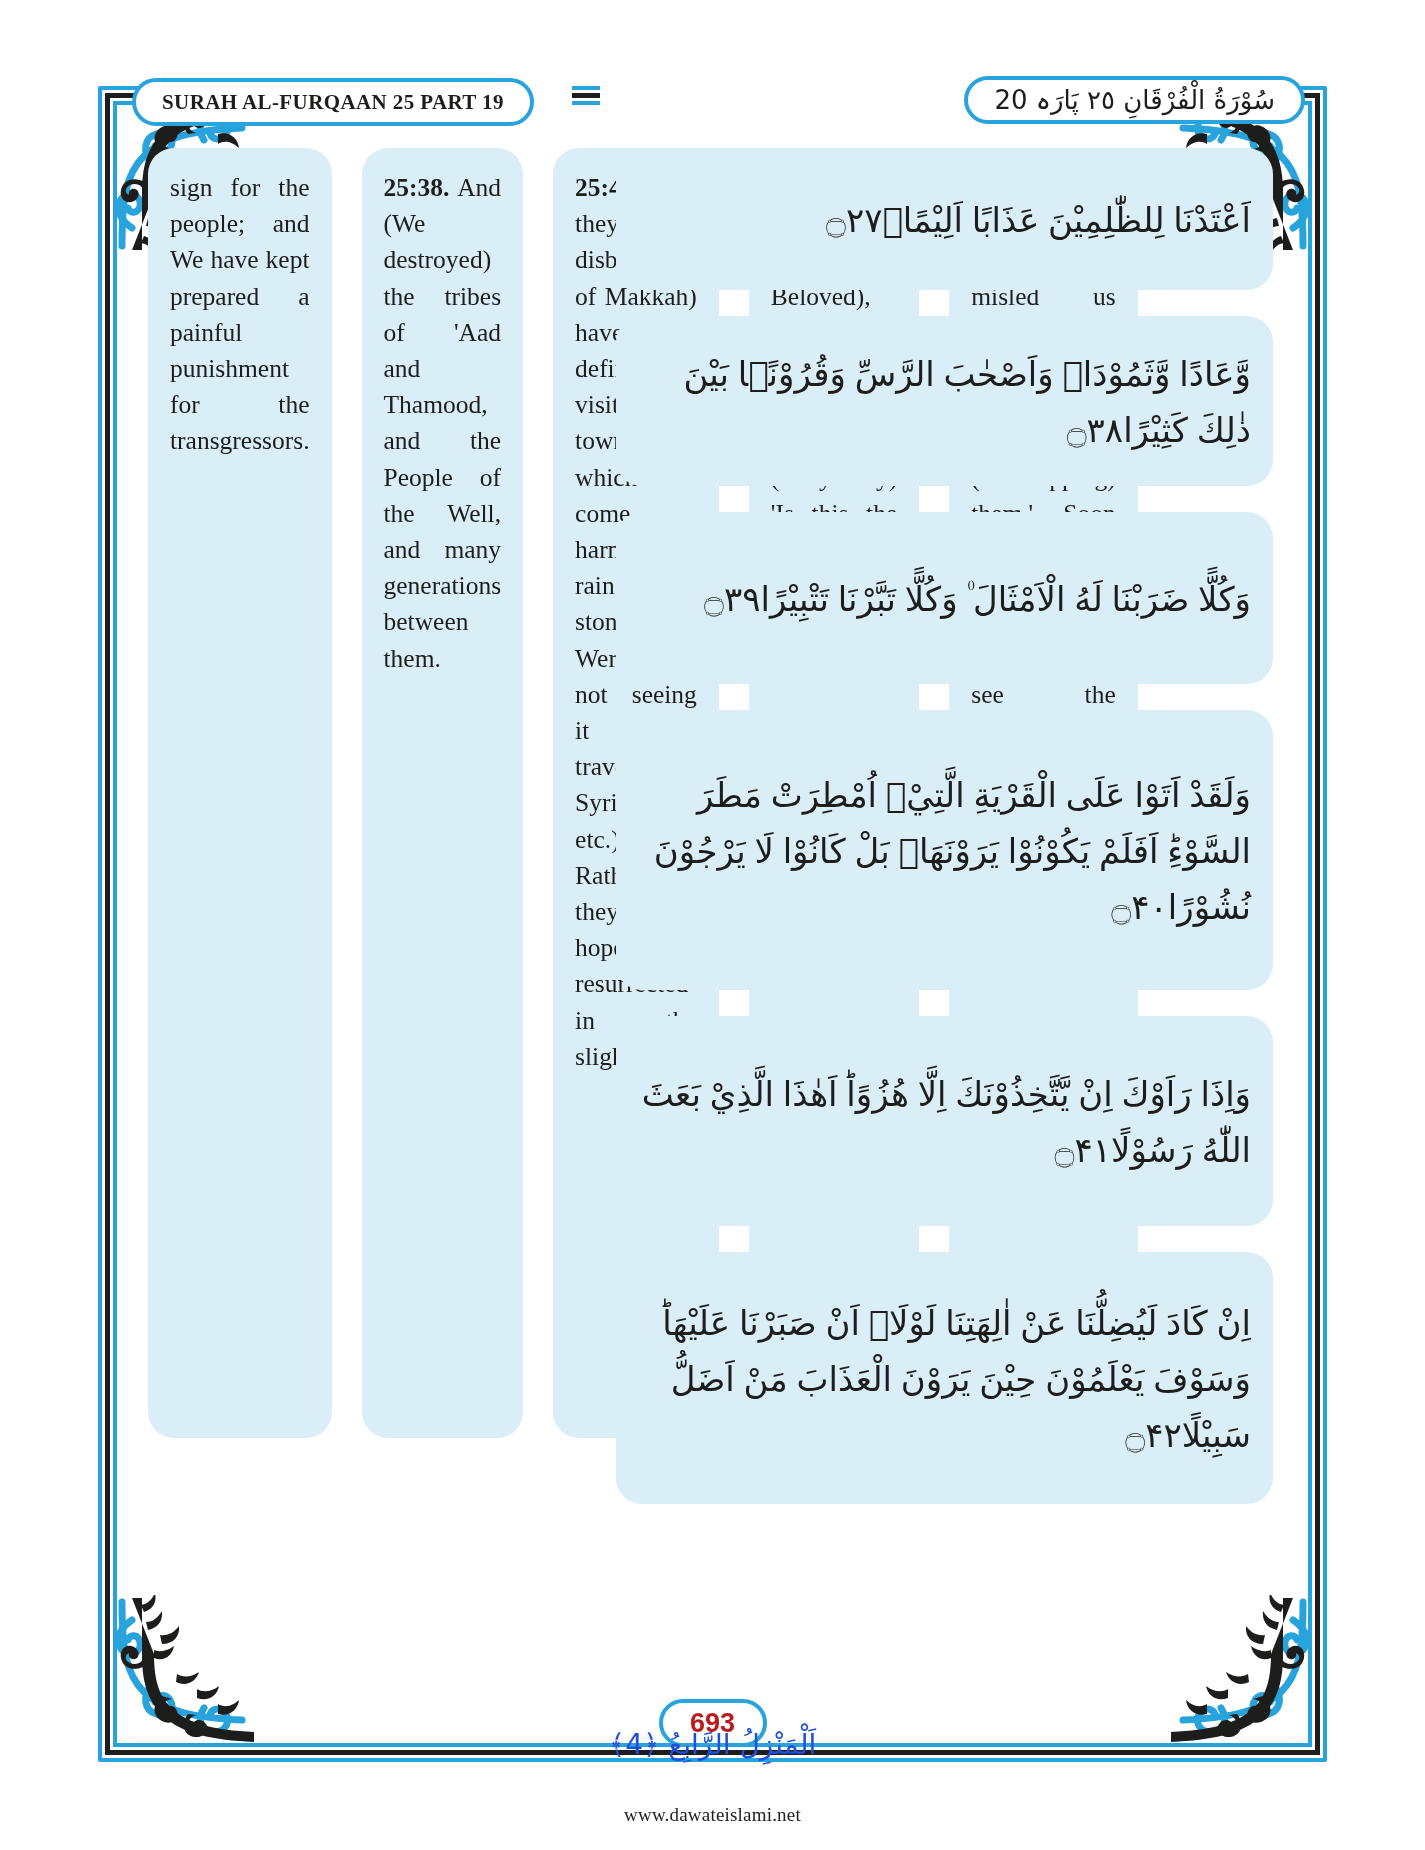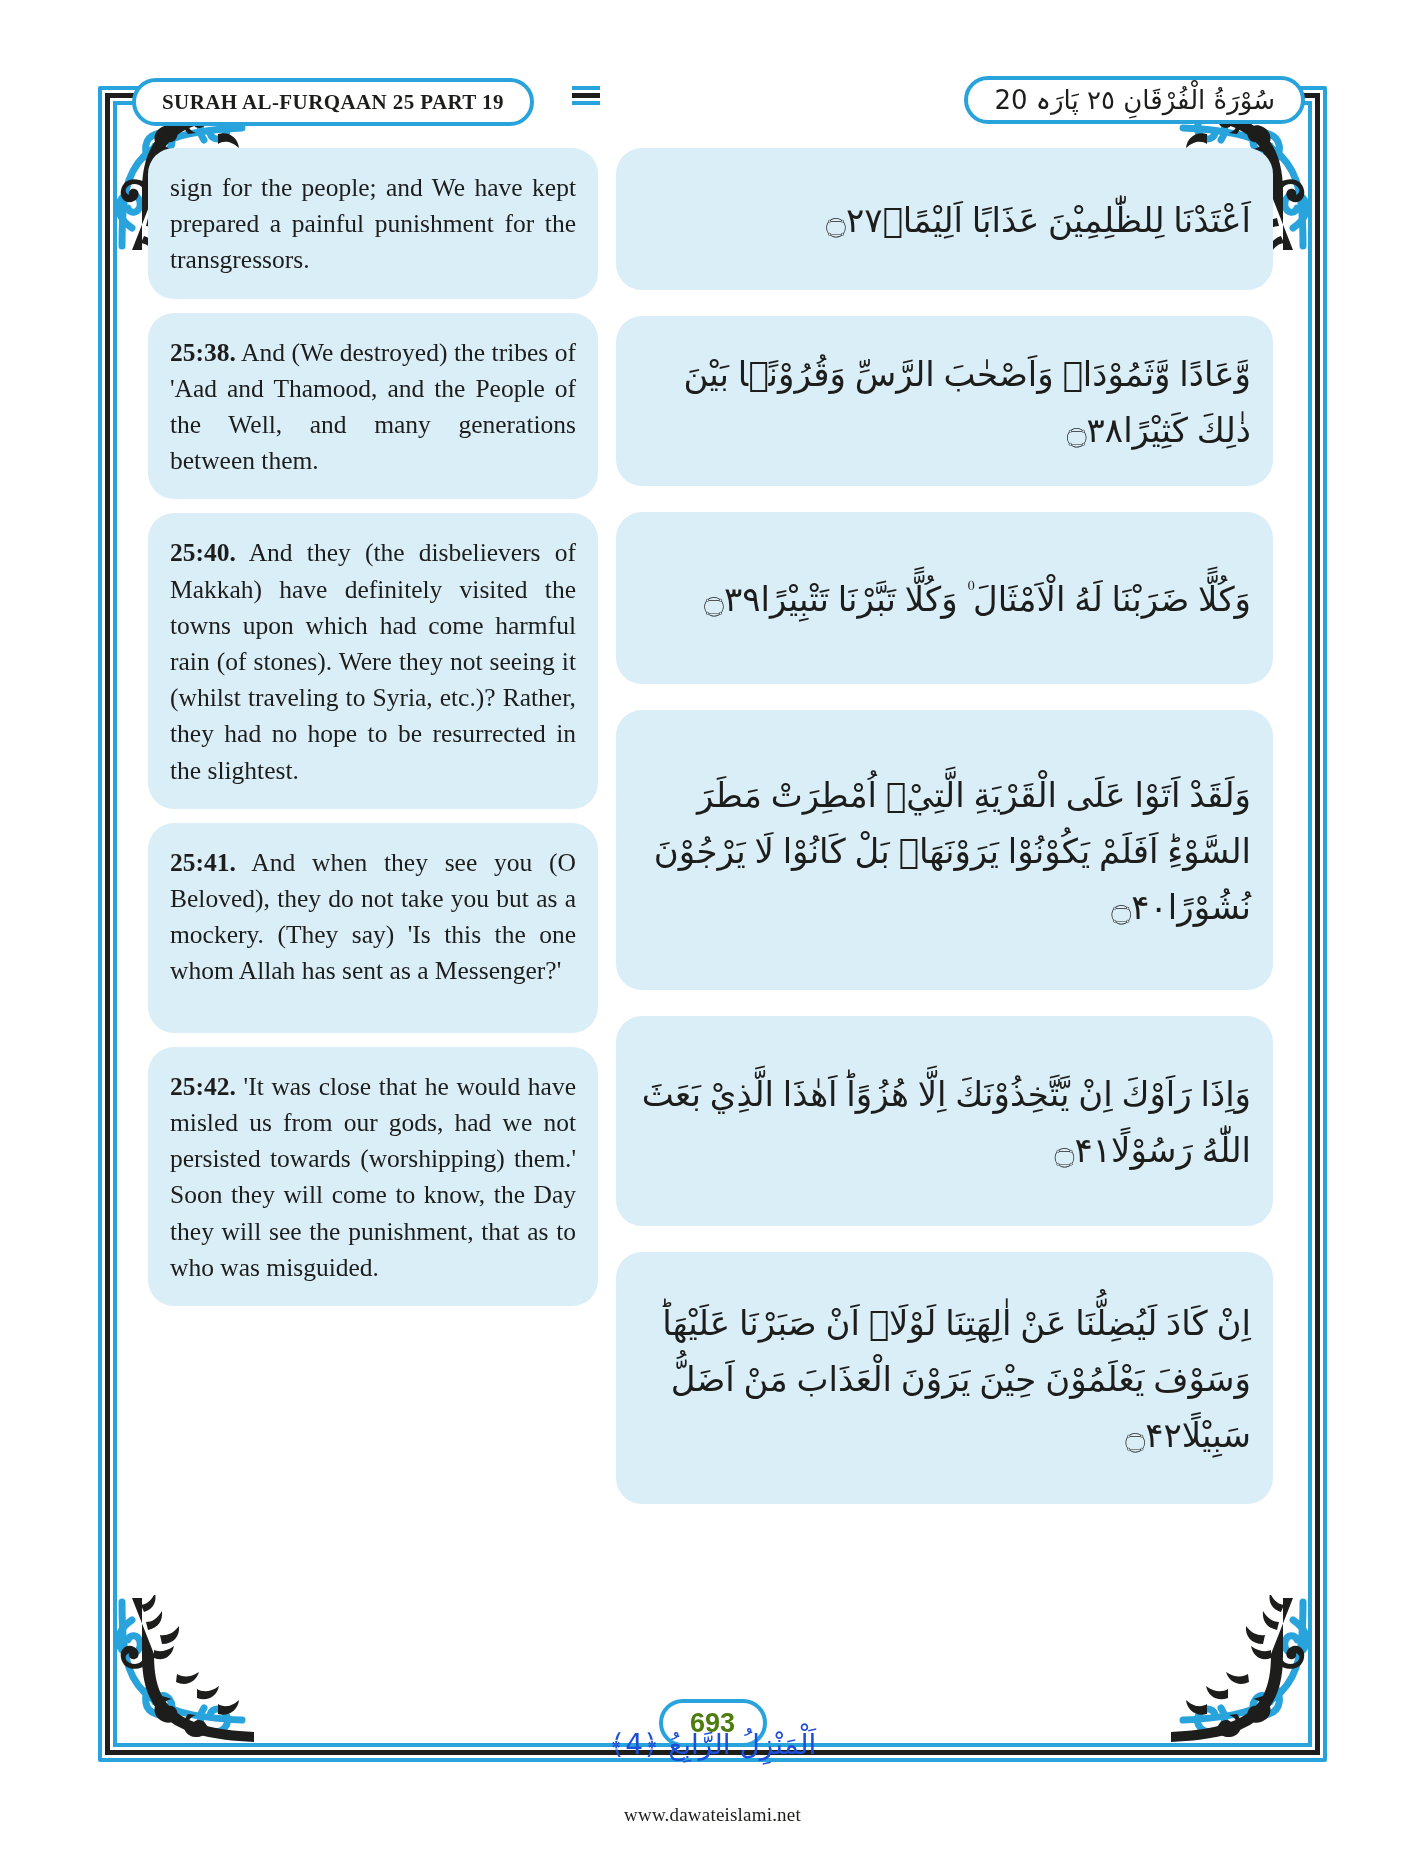--- a/index.html
+++ b/index.html
@@ -100,21 +100,21 @@
   .content {
     position: absolute;
     left: 148px;
     top: 148px;
     width: 1125px;
     height: 1290px;
     display: flex;
     gap: 18px;
   }
 
-  .col-en { width: 450px; display: flex; flex-direction: column; gap: 14px; }
+  .col-en { width: 450px; display: flex; flex-direction: row; gap: 30px; }
   .col-ar { width: 455px; display: flex; flex-direction: column; gap: 26px; flex: 1; }
 
   .verse-box {
     background: #daeef8;
     border-radius: 26px;
     padding: 22px 22px 20px 22px;
     display: flex;
     align-items: flex-start;
   }
 
@@ -175,21 +175,21 @@
     display: flex;
     align-items: center;
     justify-content: center;
     pointer-events: auto;
   }
 
   .page-number {
     font-family: "Liberation Sans", sans-serif;
     font-weight: bold;
     font-size: 27px;
-    color: #4d7c0f;
+    color: #b91c1c;
   }
 
   .footer-below {
     position: absolute;
     left: 0; right: 0;
     bottom: 24px;
     text-align: center;
   }
 
   .manzil-ar {

